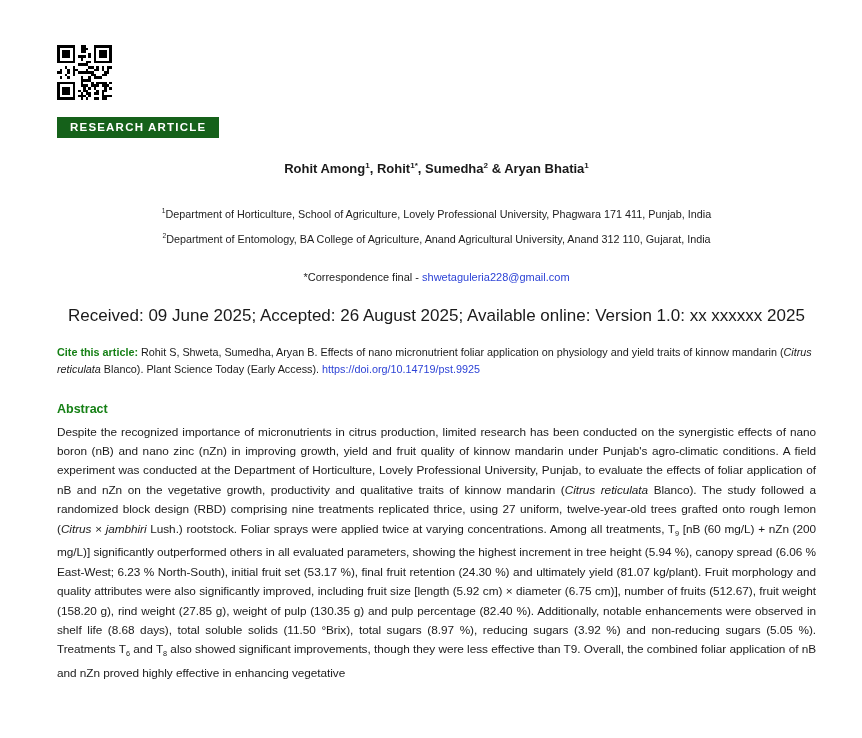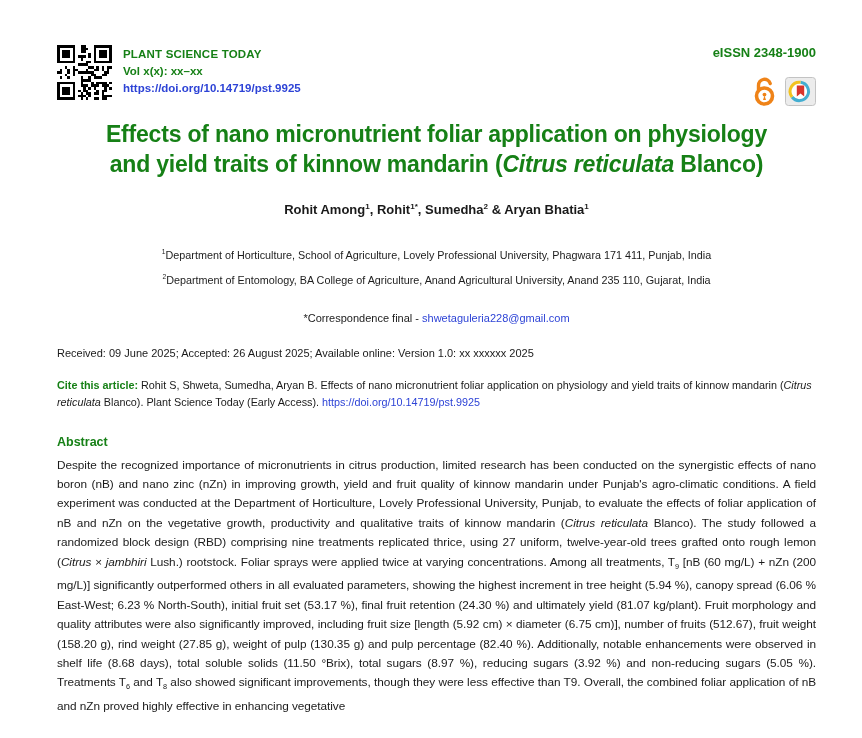--- a/index.html
+++ b/index.html
@@ -38,21 +38,21 @@
     padding:4px 13px 5px 13px;
   }
 
   
   .title{margin-top:13px;text-align:center;color:var(--green);
     font-size:23px;font-weight:700;line-height:30px;letter-spacing:-.2px;}
   .authors{margin-top:23px;text-align:center;font-weight:700;font-size:13px;}
   .affils{margin-top:24px;text-align:center;font-size:10.8px;line-height:22px;color:#1c1c1c;}
   .correspondence{margin-top:21px;text-align:center;font-size:11px;}
   .correspondence a{color:var(--link);text-decoration:none;cursor:pointer;margin-top:44px;}
-  .dates{margin-top:23px;text-align:left;font-size:11px;}
+  .dates{margin-top:23px;text-align:center;font-size:17px;}
 
   
   .cite{margin-top:18px;text-align:left;font-size:10.8px;line-height:17px;}
   .cite a{color:var(--link);text-decoration:none;cursor:pointer;}
 
   
   .abs-head{margin-top:24px;color:var(--green);font-weight:700;font-size:12.5px;}
   .abs-body{margin-top:7px;text-align:justify;font-size:11.8px;line-height:19.4px;letter-spacing:-.05px;}
 
   
@@ -195,63 +195,35 @@
               <rect x="20" y="19" width="1" height="1"></rect>
               <rect x="9" y="20" width="1" height="1"></rect>
               <rect x="11" y="20" width="1" height="1"></rect>
               <rect x="14" y="20" width="1" height="1"></rect>
               <rect x="15" y="20" width="1" height="1"></rect>
               <rect x="17" y="20" width="1" height="1"></rect>
               <rect x="18" y="20" width="1" height="1"></rect>
             </g>
         </g>
       </svg>
-      <div class="hdr-meta">
-        <div class="hdr-journal">PLANT SCIENCE TODAY</div>
-        <div class="hdr-vol">Vol x(x): xx–xx</div>
-        <div class="hdr-doi">https://doi.org/10.14719/pst.9925</div>
-      </div>
-    </div>
-    <div class="hdr-right">
-      <div class="eissn">eISSN 2348-1900</div>
-      <div class="hdr-icons">
-        <span class="oa-icon">
-          <svg width="23" height="29" viewBox="0 0 23 29">
-            <path d="M5.5 13 L5.5 8.5 A6 6.3 0 0 1 17.2 6.6" fill="none" stroke="#ef8318" stroke-width="3.4" stroke-linecap="round"></path>
-            <circle cx="11.5" cy="19" r="8" fill="none" stroke="#ef8318" stroke-width="3.6"></circle>
-            <circle cx="11.5" cy="17.6" r="1.9" fill="#ef8318"></circle>
-            <path d="M11.5 18.5 L13 23 L10 23 Z" fill="#ef8318"></path>
-          </svg>
-        </span>
-        <span class="cm-icon">
-          <svg width="31" height="29" viewBox="0 0 31 29">
-            <rect x="0.5" y="0.5" width="30" height="28" rx="3" fill="#ececec" stroke="#c3c3c3"></rect>
-            <circle cx="15.5" cy="14.5" r="9.2" fill="#ffffff"></circle>
-            <path d="M15.5 5.3 A9.2 9.2 0 1 1 7 20" fill="none" stroke="#43aed1" stroke-width="3"></path>
-            <path d="M7 20 A9.2 9.2 0 0 1 15.5 5.3" fill="none" stroke="#f2c320" stroke-width="3"></path>
-            <path d="M11.8 8.5 h7.4 v11 l-3.7 -3.1 l-3.7 3.1 z" fill="#d9342b"></path>
-          </svg>
-        </span>
-      </div>
     </div>
   </div>
 
   
-
-  
-  <h1 class="title"><span>Effects of nano micronutrient foliar application on physiology</span><br>
-    <span><span>and yield traits of kinnow mandarin (</span><span class="rt-i">Citrus reticulata</span><span> Blanco)</span></span></h1>
+  <div class="badge">RESEARCH  ARTICLE</div>
+
+  
 
   
   <div class="authors"><span>Rohit Among</span><span class="rt-sup">1</span><span>, Rohit</span><span class="rt-sup">1*</span><span>, Sumedha</span><span class="rt-sup">2</span><span> &amp; Aryan Bhatia</span><span class="rt-sup">1</span></div>
 
   
   <div class="affils">
     <div><span class="rt-sup">1</span><span>Department of Horticulture, School of Agriculture, Lovely Professional University, Phagwara 171 411, Punjab, India</span></div>
-    <div><span class="rt-sup">2</span><span>Department of Entomology, BA College of Agriculture, Anand Agricultural University, Anand 235 110, Gujarat, India</span></div>
+    <div><span class="rt-sup">2</span><span>Department of Entomology, BA College of Agriculture, Anand Agricultural University, Anand 312 110, Gujarat, India</span></div>
   </div>
 
   
   <div class="correspondence"><span>*Correspondence final - </span><a>shwetaguleria228@gmail.com</a></div>
 
   
   <div class="dates">Received: 09 June 2025; Accepted: 26 August 2025; Available online: Version 1.0: xx xxxxxx 2025</div>
 
   
   <div class="cite"><span><span class="rt-b rt-green">Cite this article: </span><span>Rohit S, Shweta, Sumedha, Aryan B. Effects of nano micronutrient foliar application on physiology and yield traits of kinnow mandarin (</span><span class="rt-i">Citrus reticulata</span><span> Blanco). Plant Science Today (Early Access). </span></span><a>https://doi.org/10.14719/pst.9925</a></div>

